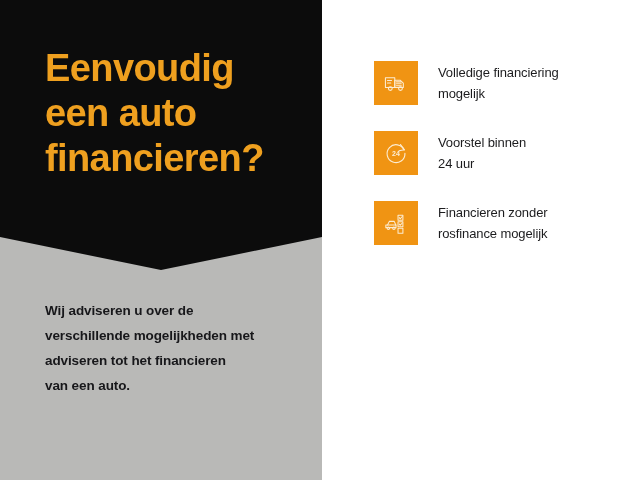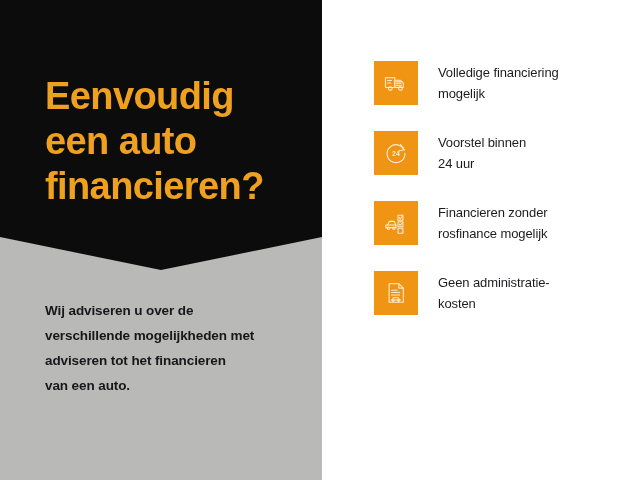--- a/index.html
+++ b/index.html
@@ -47,21 +47,20 @@
   #headline {
     position: absolute;
     left: 45px;
     top: 46px;
     width: 270px;
     color: #efa01f;
     font-size: 38px;
     font-weight: bold;
     line-height: 1.18;
     letter-spacing: -0.6px;
-    margin-top: 28px;
   }
   #headline .hl-line { display: block; white-space: nowrap; }
 
   #left-body {
     position: absolute;
     left: 45px;
     top: 298px;
     width: 262px;
     color: #17171a;
     font-size: 13.5px;
@@ -209,35 +208,18 @@
             <path d="m20 17.4 1.3 1.4 2.4-2.8"></path>
             <rect x="18.5" y="22.5" width="6" height="6"></rect>
           </svg>
         </div>
         <div class="feature-label">
           <span class="fl">Financieren zonder</span>
           <span class="fl">rosfinance mogelijk</span>
         </div>
       </div>
 
-      <div class="feature">
-        <div class="feature-icon">
-          <svg viewBox="0 0 32 32" width="26" height="26" fill="none" stroke="#fcecd2" stroke-width="1.3" stroke-linecap="round" stroke-linejoin="round">
-            <path d="M7.5 4.5h12l5.5 5.5v17.5h-17.5z"></path>
-            <path d="M19.5 4.5V10H25"></path>
-            <path d="M10.5 12.5h7M10.5 15.5h10M10.5 18.5h10"></path>
-            <path d="M10 24.5h11.5"></path>
-            <path d="M11.2 24.5 12.6 21.8h6.3l1.4 2.7"></path>
-            <circle cx="12.4" cy="25.3" r="1.1"></circle>
-            <circle cx="19" cy="25.3" r="1.1"></circle>
-          </svg>
-        </div>
-        <div class="feature-label">
-          <span class="fl">Geen administratie-</span>
-          <span class="fl">kosten</span>
-        </div>
-      </div>
 
     </div>
 
   </div>
 
 </div>
 
 </body></html>

